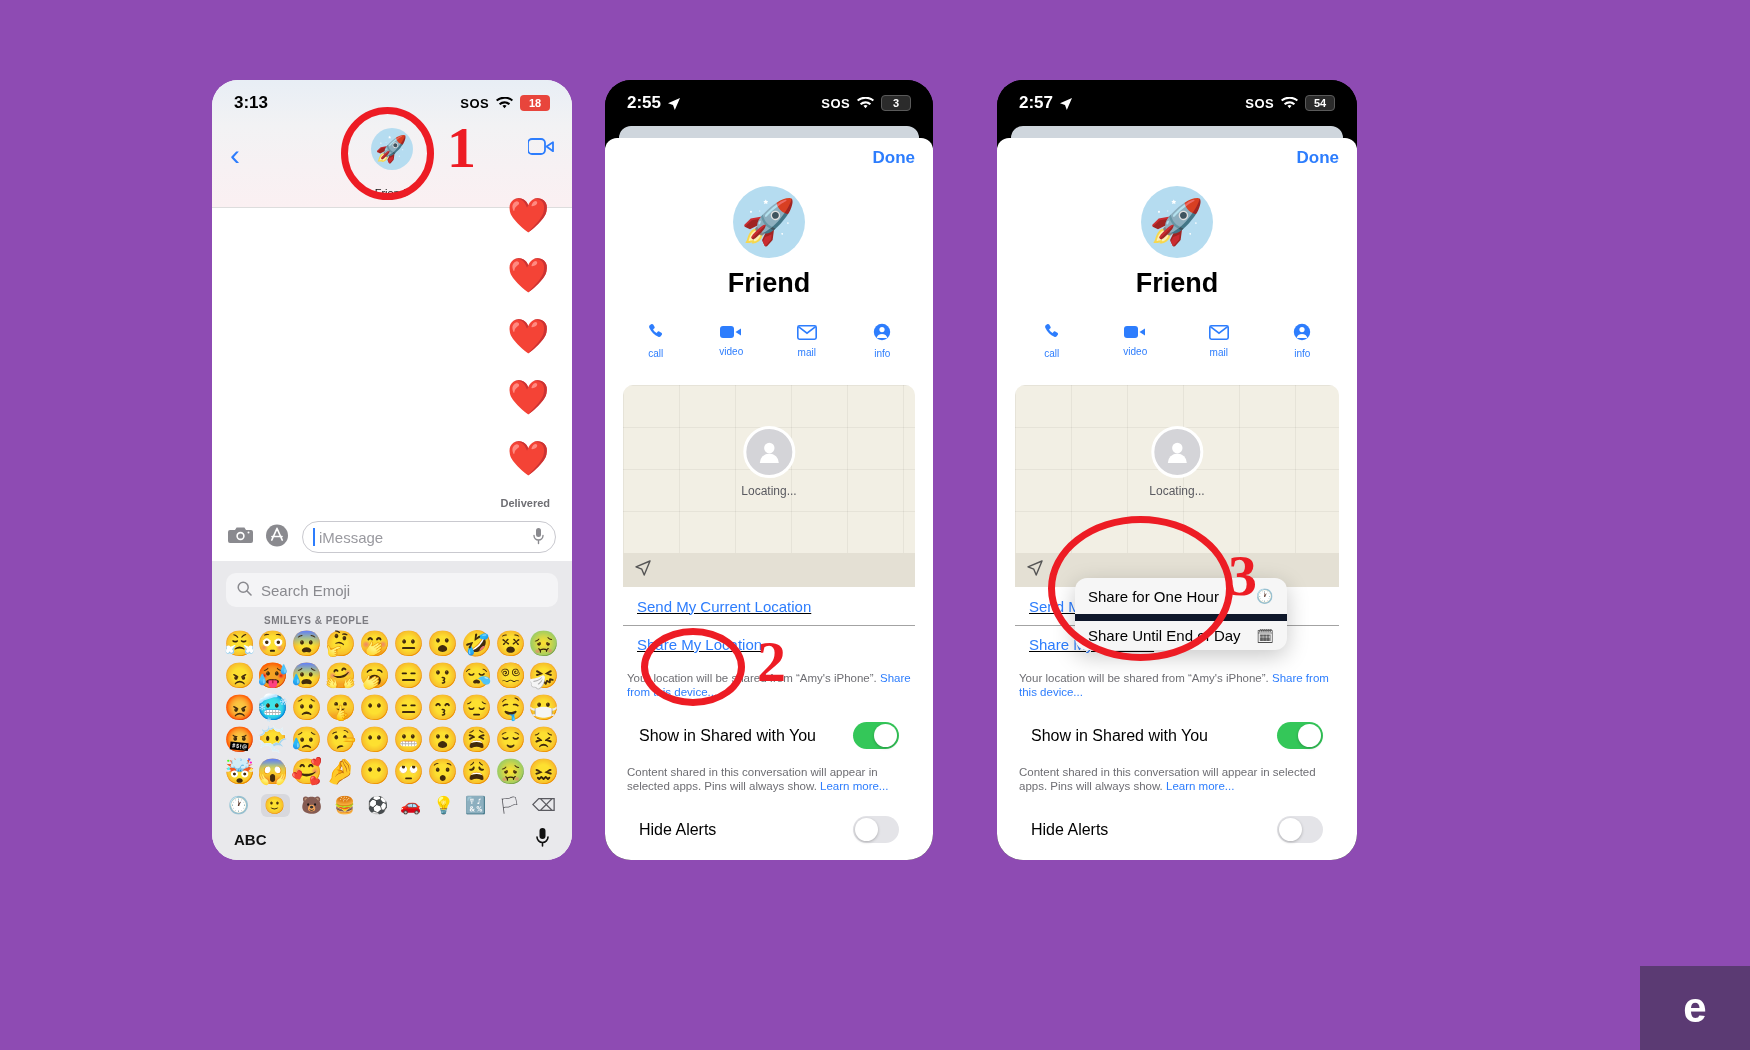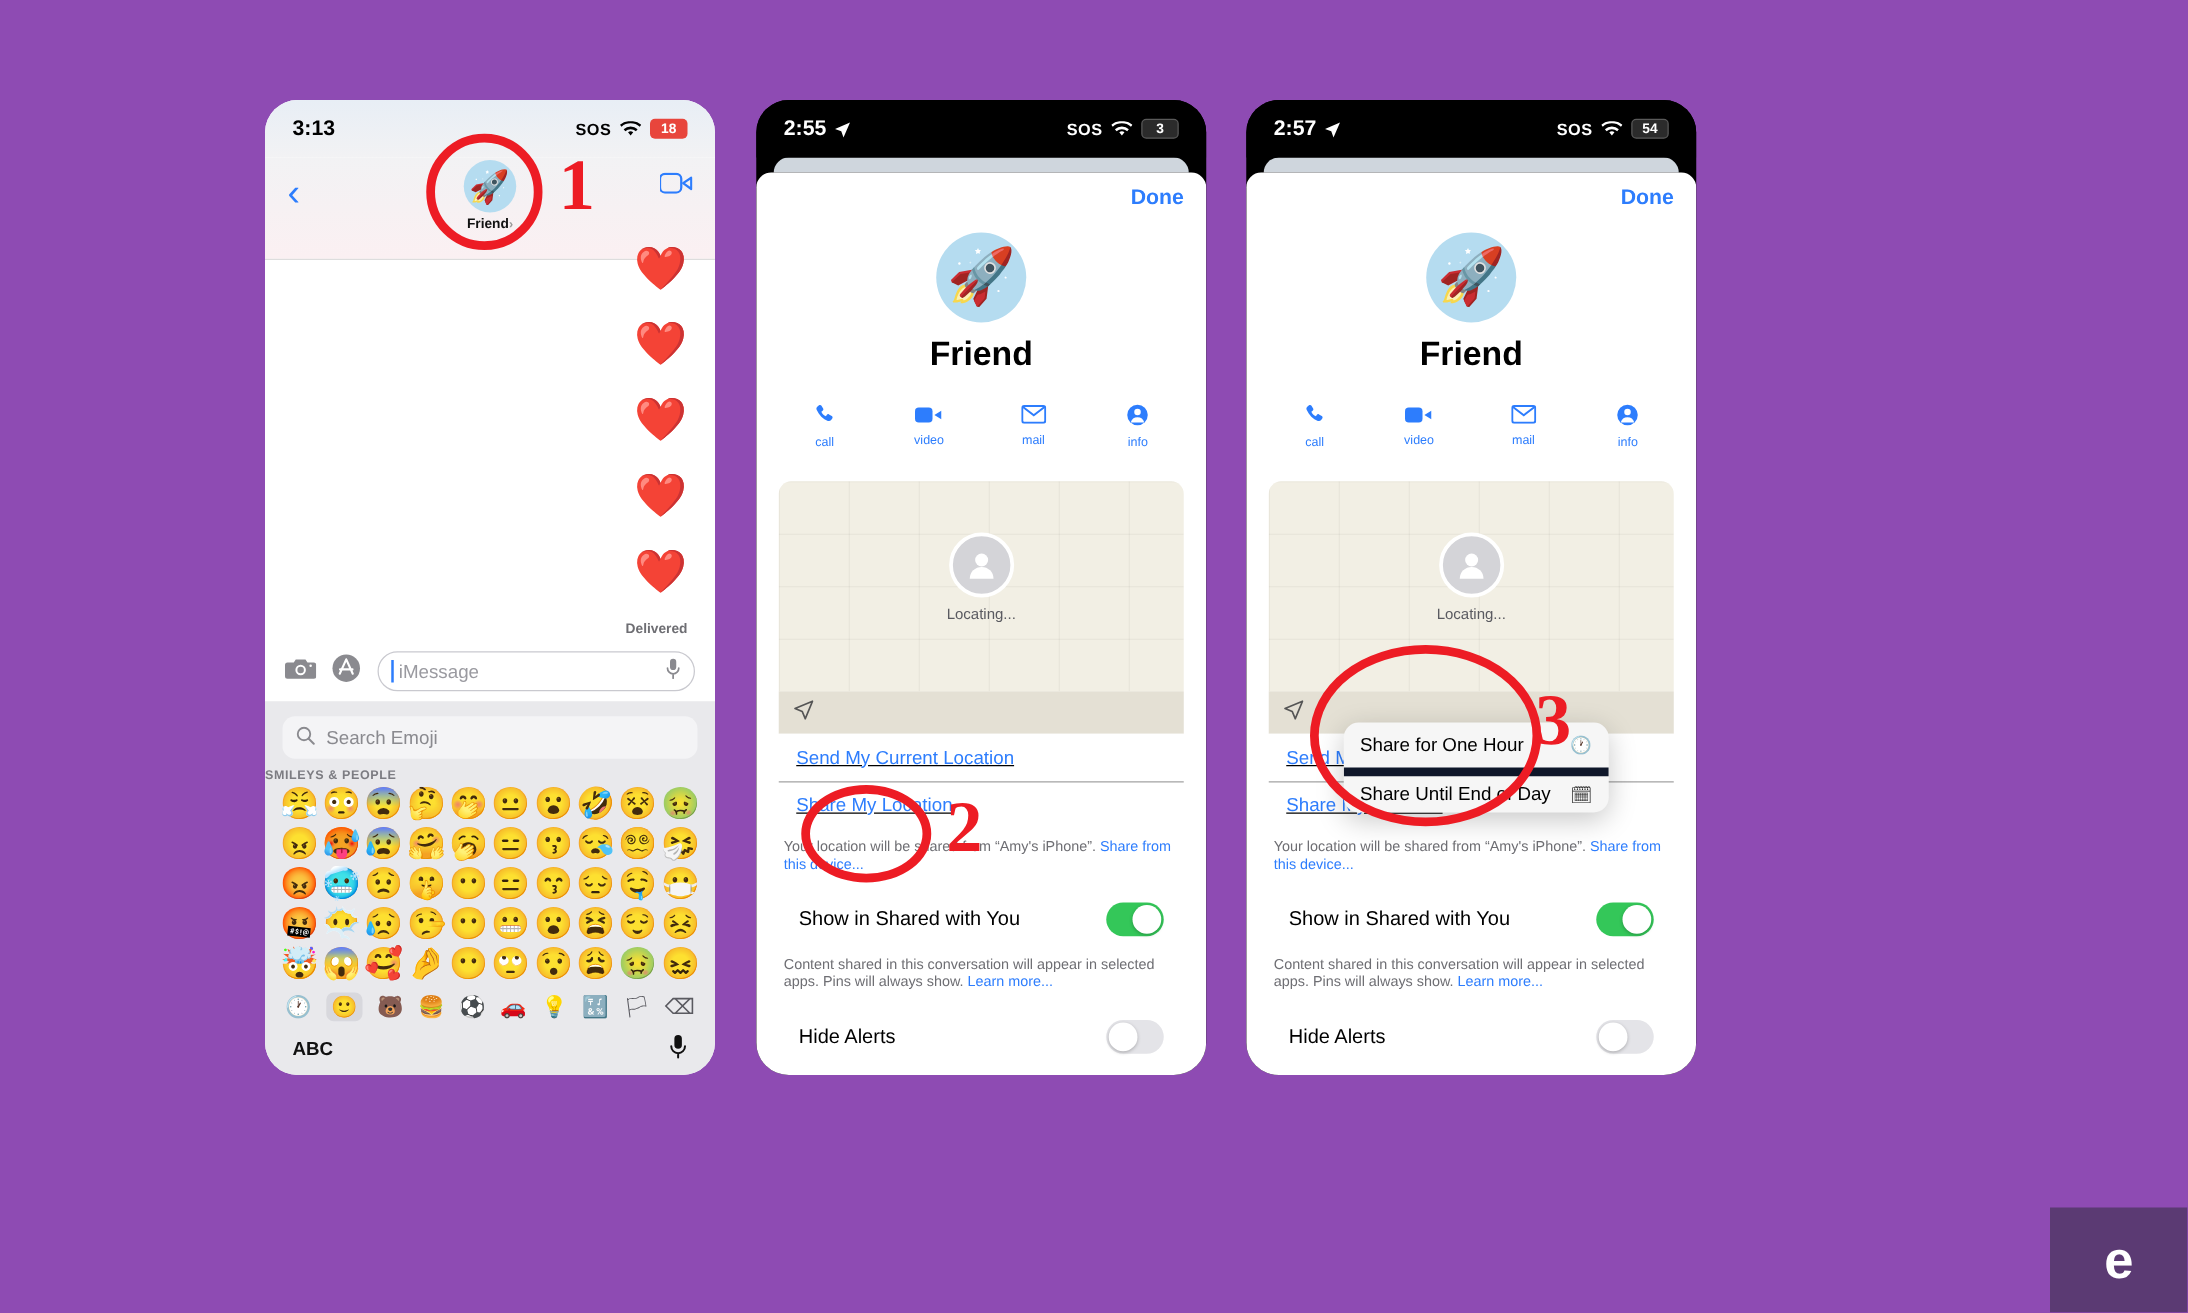--- a/index.html
+++ b/index.html
@@ -11,21 +11,21 @@
   body { background: #8e4bb3; position: relative; }
 
   
   .phone {
     position: absolute;
     border-radius: 26px;
     overflow: hidden;
     background: #fff;
   }
   #phone1 { left: 212px; top: 80px;  width: 360px; height: 780px; }
-  #phone2 { left: 605px; top: 80px;  width: 360px; height: 780px; background:#000; }
+  #phone2 { left: 605px; top: 80px;  width: 328px; height: 780px; background:#000; }
   #phone3 { left: 997px; top: 80px;  width: 360px; height: 780px; background:#000; }
 
   
   .statusbar {
     height: 46px; display: flex; align-items: center;
     justify-content: space-between; padding: 0 22px;
     font-size: 17px; font-weight: bold; position: relative;
   }
   .sb-light { color: #000; background: linear-gradient(180deg,#e8eef5,#f2f2f4); }
   .sb-dark  { color: #fff; background: #000; }
@@ -51,21 +51,21 @@
   .back-chevron { color:#2d7dfd; font-size: 30px; font-weight: 300; line-height: 1; margin-top:10px;}
   .contact-chip {
     position:absolute; left:0; right:0; top: 2px;
     display:flex; flex-direction:column; align-items:center;
   }
   .avatar-sm {
     width: 42px; height: 42px; border-radius: 50%;
     background: #b5dcf0; display:flex; align-items:center;
     justify-content:center; font-size: 26px; line-height:1;
   }
-  .contact-name { font-size: 11px; color:#111; margin-top: 3px; font-weight:700;}
+  .contact-name { font-size: 11px; color:#111; margin-top: 17px; font-weight:400;}
   .contact-name .chev { color:#999; font-size:10px; }
   .facetime-ico { color:#2d7dfd; margin-left:auto; margin-top:8px; }
 
   .thread { background:#fff; height: 305px; position: relative; padding: 0 20px; }
   .heart { position:absolute; right: 22px; font-size: 34px; line-height: 1; }
   .delivered { position:absolute; right:22px; bottom:4px; font-size:11px; color:#6e6e73; font-weight:600;}
 
   .composer {
     height: 48px; background:#fff; display:flex; align-items:center;
     gap: 12px; padding: 0 16px;
@@ -79,21 +79,21 @@
   .caret { width:2px; height:18px; background:#2d7dfd; display:inline-block; }
   .mic-ico { margin-left:auto; }
 
   .kb { background:#e9e9ec; height: 300px; padding-top: 8px; }
   .kb-search {
     margin: 4px 14px 8px; height: 34px; background:#f4f4f6; border-radius:10px;
     display:flex; align-items:center; gap:9px; padding: 0 11px;
     font-size: 15px; color:#8a8a8f;
   }
   .kb-cat { font-size: 10px; font-weight:700; color:#7c7c82;
-            letter-spacing: .5px; padding: 0 0 2px; }
+            letter-spacing: .5px; padding: 0 16px 2px; margin-left: 36px; }
   .emoji-grid { padding: 0 12px; }
   .emoji-row { display:flex; justify-content:space-between; margin-bottom: 2px; }
   .emoji-row span { font-size: 25px; line-height: 30px; }
   .kb-bottombar {
     display:flex; align-items:center; justify-content:space-between;
     padding: 6px 16px 0; font-size: 17px; color:#5a5a60;
   }
   .kb-abc {
     display:flex; align-items:center; justify-content:space-between;
     padding: 10px 22px 0; font-size: 15px; font-weight:600; color:#111;

